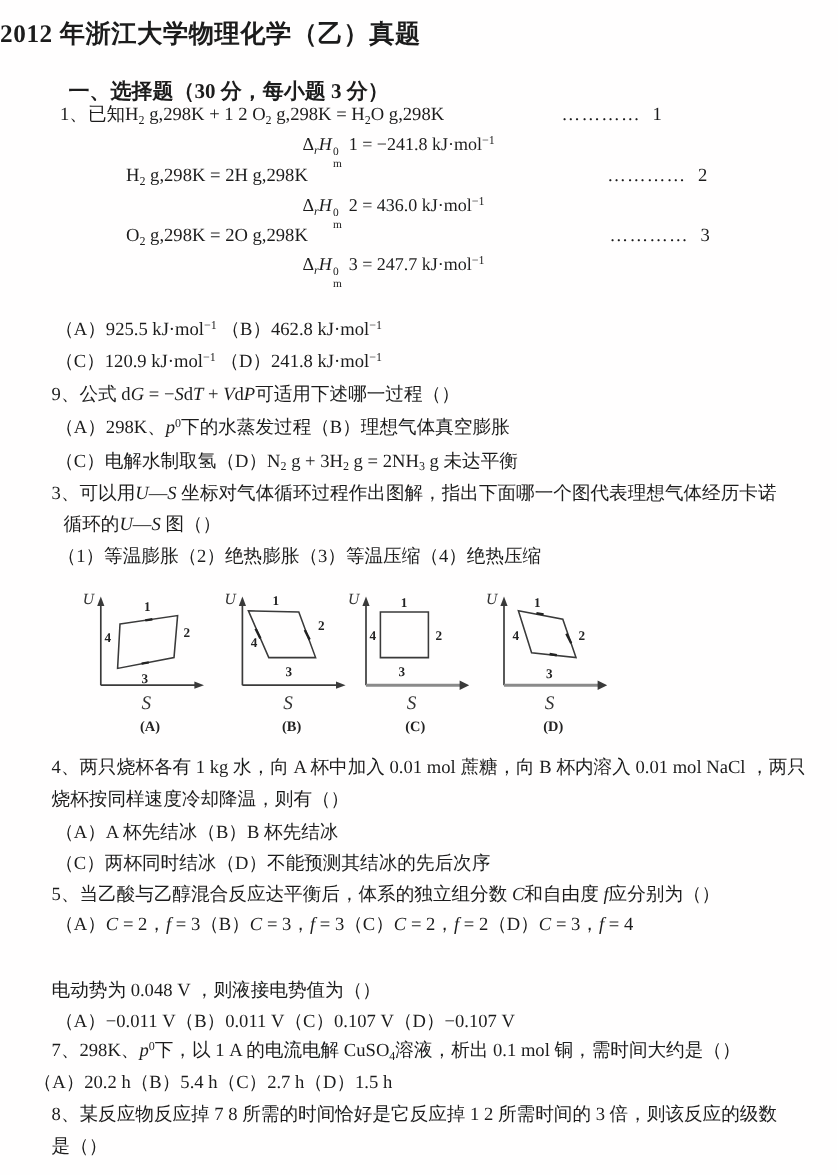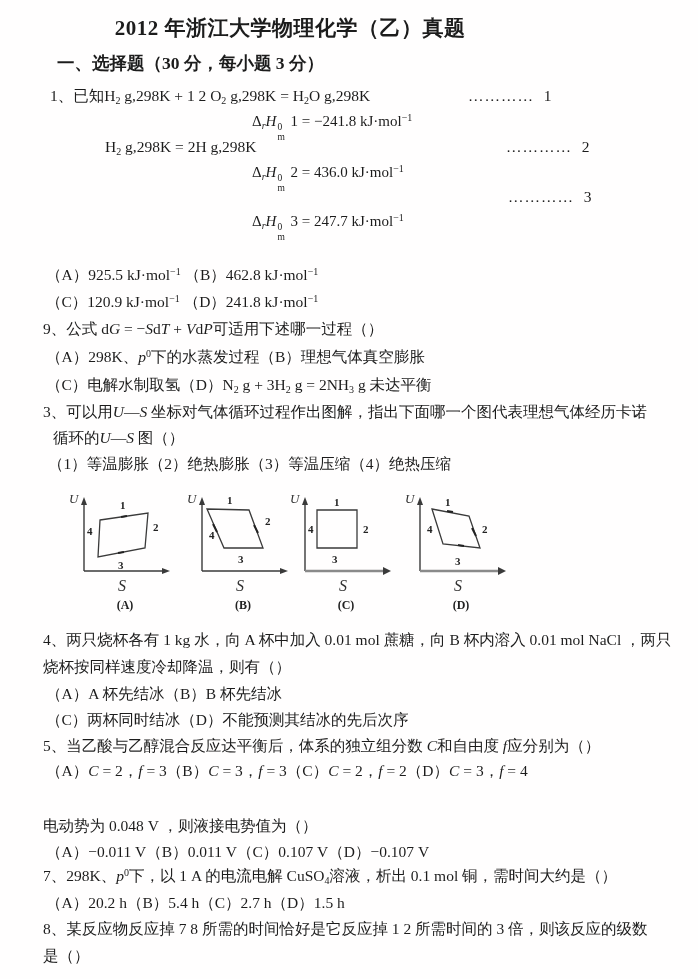--- a/index.html
+++ b/index.html
@@ -1,20 +1,20 @@
 <!DOCTYPE html>
 <html><head>
 <meta charset="utf-8">
 <style>
   html,body{margin:0;padding:0;background:#ffffff;}
   .page{position:relative;width:698px;height:979px;background:#fffefe;overflow:hidden;
         font-family:"Liberation Serif","DejaVu Serif",serif;color:#1c1c1c;}
   .line{position:absolute;white-space:nowrap;font-size:15.5px;line-height:1.3;}
-  .title{position:absolute;left:0;width:580px;text-align:center;font-size:21px;font-weight:bold;letter-spacing:0.5px;}
-  .heading{font-size:17.5px;font-weight:bold;}
+  .title{position:absolute;left:0;width:580px;font-size:21px;font-weight:bold;letter-spacing:0.5px;}
+  .heading{font-size:17.5px;font-weight:bold;margin-top:13px;}
   .eq{font-size:15px;}
   .leader{letter-spacing:1px;white-space:pre;}
   .sub{font-size:10px;vertical-align:-3px;}
   .sup{font-size:10px;vertical-align:5px;}
   .i{font-style:italic;}
   .stk{display:inline-flex;flex-direction:column;font-size:9.5px;line-height:1;vertical-align:-4px;margin:0 2px 0 1px;text-align:left;}
   .diag{position:absolute;}
   .diag .ax{stroke:#3a3a3a;stroke-width:1.4;fill:none;}
   .diag .ax.thick{stroke:#8a8a8a;stroke-width:2.6;}
   .diag .ah{fill:#3a3a3a;}
@@ -39,20 +39,21 @@
   <div class="line eq" style="left:252px;top:111px"><span>Δ</span><span class="sub i">r</span><span class="i">H</span><span class="stk">
         <span>0</span>
         <span>m</span>
       </span><span> 1  = −241.8 kJ·mol</span><span class="sup">−1</span></div>
   <div class="line" style="left:105px;top:137px"><span>H</span><span class="sub">2</span><span> g,298K = 2H g,298K</span></div>
   <div class="line leader" style="left:506px;top:137px">…………  2</div>
   <div class="line eq" style="left:252px;top:162px"><span>Δ</span><span class="sub i">r</span><span class="i">H</span><span class="stk">
         <span>0</span>
         <span>m</span>
       </span><span> 2  = 436.0 kJ·mol</span><span class="sup">−1</span></div>
+  <div class="line" style="left:105px;top:187px"><span>O</span><span class="sub">2</span><span> g,298K = 2O g,298K</span></div>
   <div class="line leader" style="left:508px;top:187px">…………  3</div>
   <div class="line eq" style="left:252px;top:211px"><span>Δ</span><span class="sub i">r</span><span class="i">H</span><span class="stk">
         <span>0</span>
         <span>m</span>
       </span><span> 3  = 247.7 kJ·mol</span><span class="sup">−1</span></div>
   <div class="line" style="left:46px;top:265px"><span>（A）925.5 kJ·mol</span><span class="sup">−1</span><span> （B）462.8 kJ·mol</span><span class="sup">−1</span></div>
   <div class="line" style="left:46px;top:292px"><span>（C）120.9 kJ·mol</span><span class="sup">−1</span><span> （D）241.8 kJ·mol</span><span class="sup">−1</span></div>
 
   <div class="line" style="left:43px;top:319px"><span>9、公式 d</span><span class="i">G</span><span> = −</span><span class="i">S</span><span>d</span><span class="i">T</span><span> + </span><span class="i">V</span><span>d</span><span class="i">P</span><span>可适用下述哪一过程（）</span></div>
   <div class="line" style="left:46px;top:347px"><span>（A）298K、</span><span class="i">p</span><span class="sup">0</span><span>下的水蒸发过程（B）理想气体真空膨胀</span></div>
@@ -134,18 +135,18 @@
   <div class="line" style="left:46px;top:710px">（C）两杯同时结冰（D）不能预测其结冰的先后次序</div>
   <div class="line" style="left:46px;top:684px">（A）A 杯先结冰（B）B 杯先结冰</div>
 
   <div class="line" style="left:43px;top:736px"><span>5、当乙酸与乙醇混合反应达平衡后，体系的独立组分数 </span><span class="i">C</span><span>和自由度 </span><span class="i">f</span><span>应分别为（）</span></div>
   <div class="line" style="left:46px;top:761px"><span>（A）</span><span class="i">C</span><span> = 2，</span><span class="i">f</span><span> = 3（B）</span><span class="i">C</span><span> = 3，</span><span class="i">f</span><span> = 3（C）</span><span class="i">C</span><span> = 2，</span><span class="i">f</span><span> = 2（D）</span><span class="i">C</span><span> = 3，</span><span class="i">f</span><span> = 4</span></div>
 
   <div class="line" style="left:43px;top:816px">电动势为 0.048 V ，则液接电势值为（）</div>
   <div class="line" style="left:46px;top:842px">（A）−0.011 V（B）0.011 V（C）0.107 V（D）−0.107 V</div>
 
   <div class="line" style="left:43px;top:866px"><span>7、298K、</span><span class="i">p</span><span class="sup">0</span><span>下，以 1 A 的电流电解 CuSO</span><span class="sub">4</span><span>溶液，析出 0.1 mol 铜，需时间大约是（）</span></div>
-  <div class="line" style="left:46px;top:893px">（A）20.2 h（B）5.4 h（C）2.7 h（D）1.5 h</div>
+  <div class="line" style="left:28px;top:893px">（A）20.2 h（B）5.4 h（C）2.7 h（D）1.5 h</div>
 
   <div class="line" style="left:43px;top:919px">8、某反应物反应掉 7 8 所需的时间恰好是它反应掉 1 2 所需时间的 3 倍，则该反应的级数</div>
   <div class="line" style="left:43px;top:946px">是（）</div>
 
 </div>
 
 </body></html>

